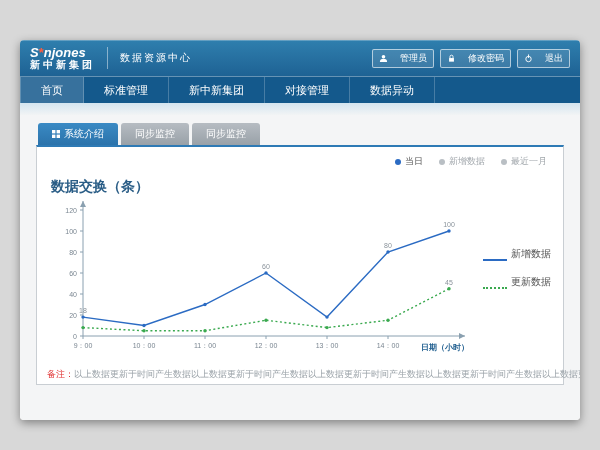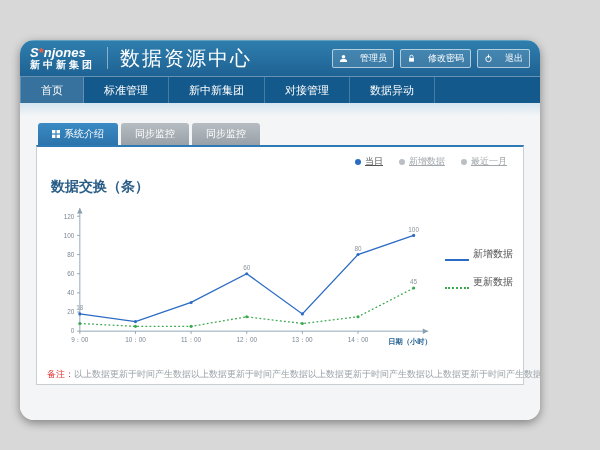--- a/index.html
+++ b/index.html
@@ -1,27 +1,27 @@
 <!DOCTYPE html>
 <html><head>
 <meta charset="utf-8">
 <style>
   html,body{margin:0;padding:0;width:600px;height:450px;overflow:hidden;
     background:#d8d8d8;font-family:"Liberation Sans","DejaVu Sans",sans-serif;}
-  .window{position:absolute;left:20px;top:40px;width:520px;height:380px;background:#fdfdfd;
-    border-radius:14px;box-shadow:0 3px 10px rgba(0,0,0,.4);overflow:hidden;}
+  .window{position:absolute;left:20px;top:40px;width:560px;height:380px;background:#fdfdfd;
+    border-radius:4px;box-shadow:0 3px 10px rgba(0,0,0,.4);overflow:hidden;}
   
   .topbar{height:36px;background:linear-gradient(180deg,#2f7fae,#1e6294);display:flex;align-items:center;
     padding:0 10px;box-shadow:inset 0 1px rgba(255,255,255,.25);}
   .logo{display:flex;flex-direction:column;line-height:1.05;}
   .brand{color:#fff;font-weight:bold;font-size:13px;font-style:italic;}
   .brand .star{color:#ff5a3c;font-style:normal;font-weight:bold;}
   .company{color:#fff;font-size:10px;font-weight:bold;letter-spacing:3px;}
   .v-div{width:1px;height:22px;background:rgba(255,255,255,.45);margin:0 12px;}
-  .app-title{color:#fff;font-size:20px;letter-spacing:2px;}
+  .app-title{color:#fff;font-size:10px;letter-spacing:2px;}
   .spacer{flex:1;}
   .hdr-btn{display:flex;align-items:center;gap:12px;color:#fff;font-size:9px;
     border:1px solid rgba(255,255,255,.6);background:rgba(255,255,255,.12);
     border-radius:2px;padding:2px 6px;margin-left:6px;cursor:pointer;}
   .hdr-btn svg{display:block;}
   
   .navbar{height:26px;background:#14598c;display:flex;color:#fff;font-size:11px;
     border-top:1px solid rgba(255,255,255,.35);align-items:flex-end;}
   .nav-item{line-height:26px;padding:0 20px;border-right:1px solid rgba(255,255,255,.22);cursor:pointer;}
   .nav-item:first-child{border-left:1px solid rgba(255,255,255,.22);}
@@ -29,21 +29,21 @@
   
   .strip{height:12px;background:linear-gradient(180deg,#d4e5f0,#f2f4f5);}
   .content{padding:8px 16px 0 16px;background:#f4f5f6;height:calc(100% - 74px);box-sizing:border-box;}
   .tabs{display:flex;gap:3px;align-items:flex-end;margin-left:2px;}
   .tab{padding:4px 14px;font-size:10px;color:#fff;border-radius:3px 3px 0 0;cursor:pointer;
     background:linear-gradient(#b6bcc2,#99a1a8);display:flex;align-items:center;gap:4px;}
   .tab.active{background:linear-gradient(#3a8ac4,#2b73ab);}
   .panel{background:#fff;border:1px solid #c9ced3;border-top:2px solid #2e7ab5;height:240px;
     display:flex;flex-direction:column;padding:6px 10px;box-sizing:border-box;}
   .filters{display:flex;justify-content:flex-end;gap:16px;font-size:9px;color:#a0a6ab;margin:2px 6px 0 0;}
-  .filter{display:flex;align-items:center;gap:4px;cursor:pointer;text-decoration:underline;}
+  .filter{display:flex;align-items:center;gap:4px;cursor:pointer;}
   .filter.active{color:#555;}
   .dot{width:6px;height:6px;border-radius:50%;display:inline-block;}
   .y-title{font-size:14px;color:#2a5d86;font-weight:bold;margin:10px 0 0 4px;}
   .chart-row{display:flex;align-items:center;flex:1;}
   .series-legend{display:flex;flex-direction:column;gap:14px;font-size:10px;color:#555;margin:-26px 0 0 4px;}
   .series-item{display:flex;align-items:flex-end;gap:4px;cursor:pointer;white-space:nowrap;}
   .line-sample{width:24px;height:0;display:inline-block;}
   .footnote{text-align:center;font-size:9px;color:#9aa2a8;margin:2px 0 4px 0;white-space:nowrap;}
   .footnote .pfx{color:#e03030;}
 </style>

